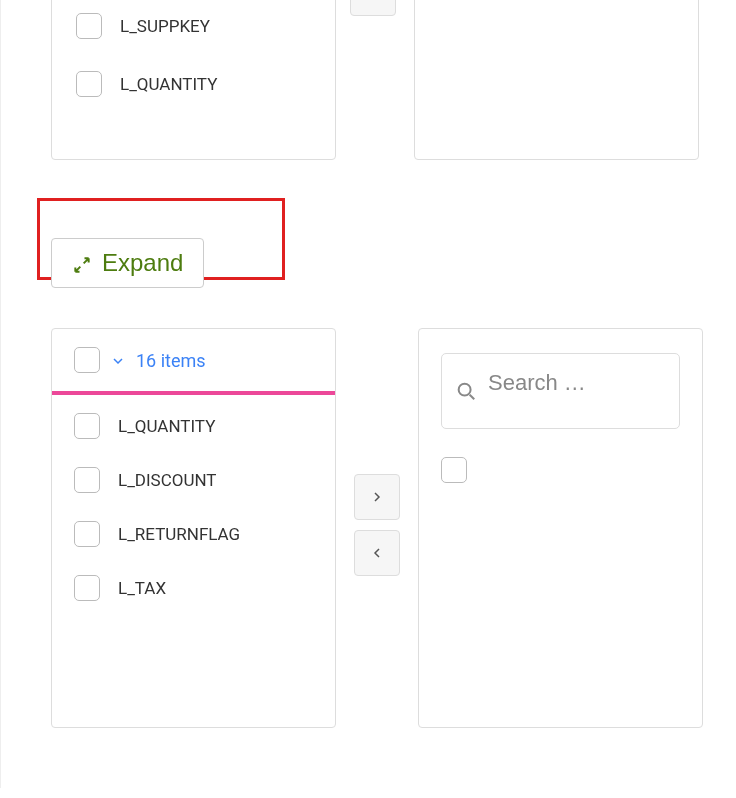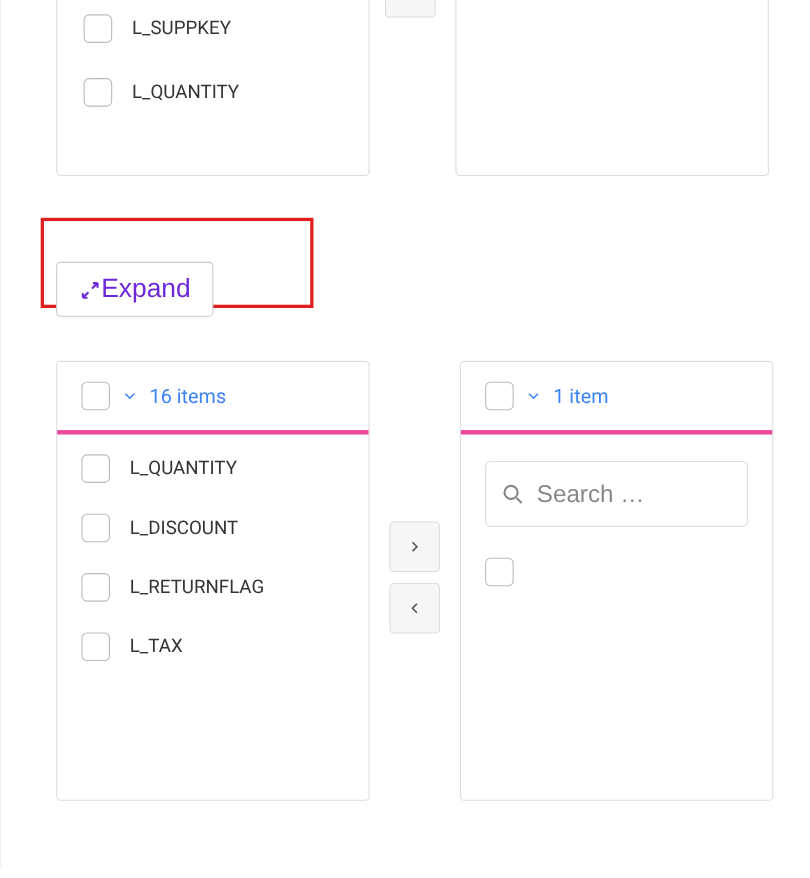--- a/index.html
+++ b/index.html
@@ -81,27 +81,27 @@
     left: 37px;
     top: 198px;
     width: 248px;
     height: 82px;
     border: 3px solid #e02020;
     pointer-events: none;
   }
   .expand-btn {
     display: inline-flex;
     align-items: center;
-    gap: 0;
+    gap: 10px;
     border: 1px solid #ccc;
     border-radius: 4px;
     background: #fff;
     padding: 10px 20px;
     font-size: 24px;
-    color: #6d28d9;
+    color: #4d7c0f;
     cursor: pointer;
   }
   .expand-icon {
     width: 20px;
     height: 20px;
     display: inline-block;
   }
 
   
   .dual-row {
@@ -141,21 +141,21 @@
   }
   .dual-body .list-item { padding: 14px 22px; font-size: 17px; }
 
   .search-wrap {
     margin: 24px 22px 10px 22px;
   }
   .search-input {
     width: 100%;
     border: 1px solid #ddd;
     border-radius: 5px;
-    padding: 16px 14px 16px 46px;
+    padding: 16px 14px 32px 46px;
     font-size: 22px;
     color: #444;
     background: #fff;
   }
   .search-input::placeholder { color: #888; }
   .search-field { position: relative; }
   .search-icon {
     position: absolute;
     left: 14px;
     top: 50%;
@@ -257,29 +257,20 @@
           </svg>
       </div>
       <div class="arrow-btn">
         <svg viewBox="0 0 24 24" fill="none" stroke="currentColor" stroke-width="2.2">
             <polyline points="15 6 9 12 15 18"></polyline>
           </svg>
       </div>
     </div>
 
     <div class="dual-right">
-      <div class="dual-header">
-        <div class="checkbox"></div>
-        <span class="chevron-down">
-          <svg viewBox="0 0 24 24" fill="none" stroke="currentColor" stroke-width="2.2">
-              <polyline points="6 9 12 15 18 9"></polyline>
-            </svg>
-        </span>
-        <span>1 item</span>
-      </div>
       <div class="search-wrap">
         <div class="search-field">
           <span class="search-icon">
             <svg viewBox="0 0 24 24" fill="none" stroke="currentColor" stroke-width="2.2">
               <circle cx="10.5" cy="10.5" r="6.5"></circle>
                 <line x1="16" y1="16" x2="21" y2="21"></line>
             </svg>
           </span>
           <input class="search-input" placeholder="Search …" style="">
         </div>

